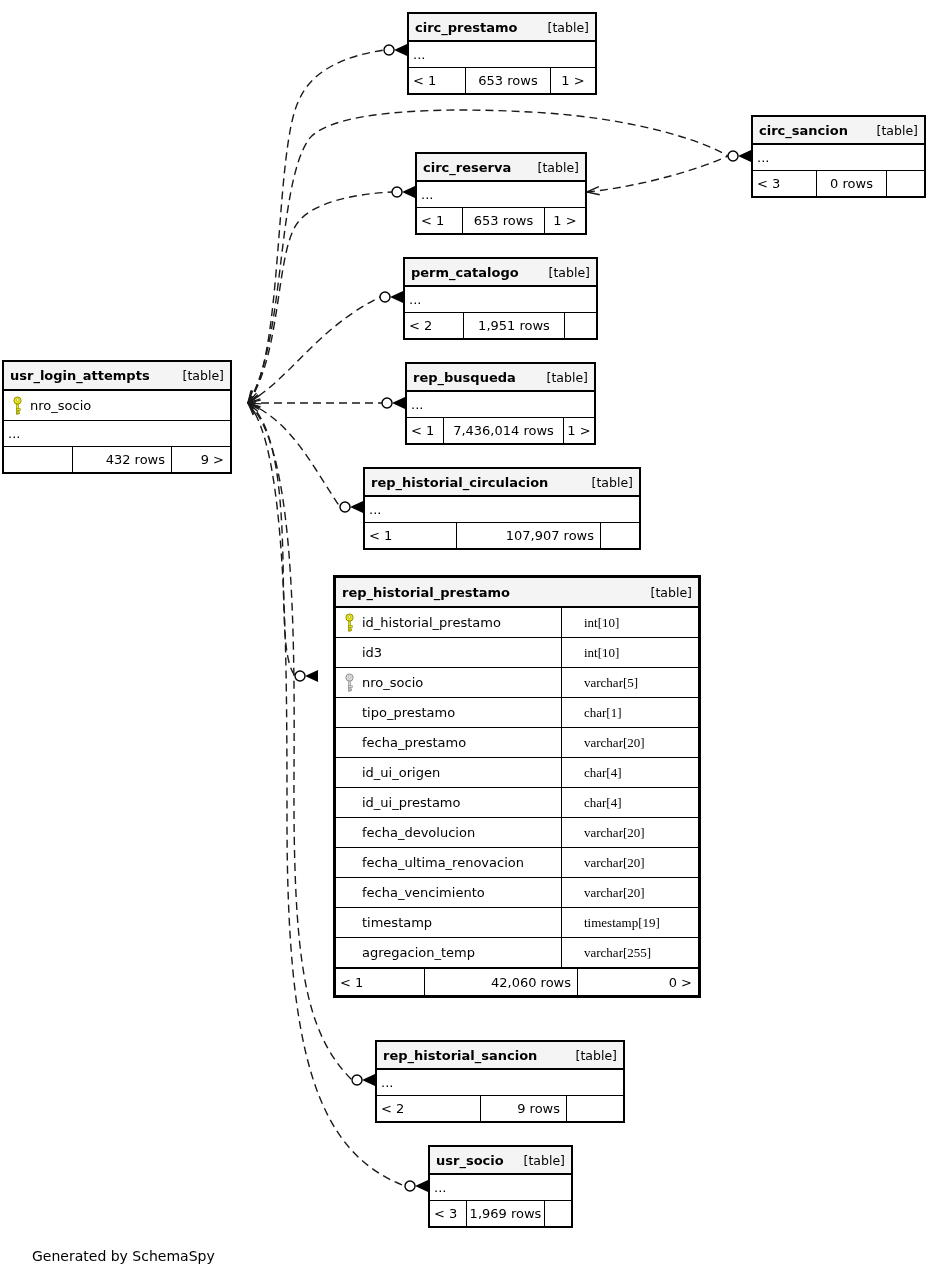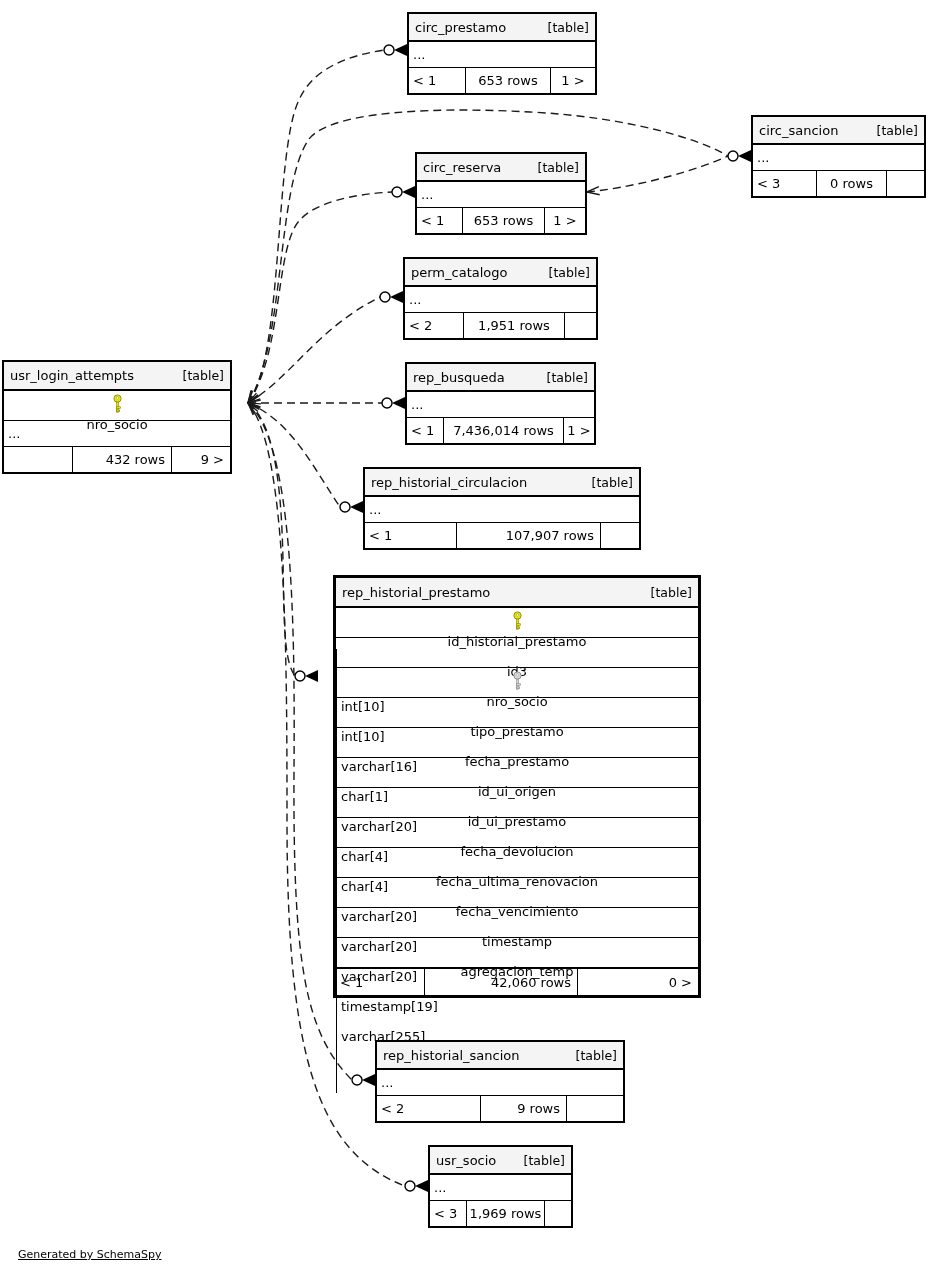--- a/index.html
+++ b/index.html
@@ -6,49 +6,49 @@
   #canvas{position:relative;width:940px;height:1279px;background:#ffffff;
     font-family:"DejaVu Sans","Liberation Sans",sans-serif;color:#000;overflow:hidden;}
   #edges{position:absolute;left:0;top:0;width:940px;height:1279px;pointer-events:none;}
 
   .tbl{position:absolute;background:#fff;border:2px solid #000;box-sizing:border-box;}
   .tbl.em{border-width:3px;}
   .hdr{display:flex;justify-content:space-between;align-items:center;background:#f4f4f4;
     border-bottom:2px solid #000;height:26px;padding:0 6px;}
   .tbl.em .hdr{height:28px;}
   .t5 .hdr{height:27px;}
-  .ttl{font-weight:normal;font-size:13px;white-space:nowrap;}
+  .ttl{font-weight:bold;font-size:13px;white-space:nowrap;}
   .tag{font-size:12.5px;white-space:nowrap;margin-left:18px;}
   .ellip{height:25px;display:flex;align-items:center;padding-left:4px;font-size:13px;}
-  .colrow{display:flex;align-items:center;height:29px;border-bottom:1px solid #000;font-size:13px;flex-direction:column;}
+  .colrow{display:flex;align-items:center;height:29px;border-bottom:1px solid #000;font-size:13px;}
   .keycell{width:26px;display:flex;justify-content:center;align-items:center;flex:0 0 26px;}
   .cname{flex:1;white-space:nowrap;}
   .ctype{flex:0 0 114px;border-left:1px solid #000;align-self:stretch;display:flex;
-    align-items:center;padding-left:4px;white-space:nowrap;}
+    align-items:center;padding-left:22px;white-space:nowrap;font-family:Liberation Serif, serif;}
   .ftr{display:flex;border-top:1px solid #000;height:25px;font-size:13px;}
   .tbl.em .ftr{height:26px;}
   .fc{display:flex;align-items:center;box-sizing:border-box;}
   .fc + .fc{border-left:1px solid #000;}
   .fc1{padding-left:4px;}
   .fc2{justify-content:center;}
   .fc3{flex:1;justify-content:center;}
   .fc.fr{justify-content:flex-end;padding-right:6px;padding-left:19px;}
 
   .t0{left:407px;top:12px;width:190px;}
   .t1{left:751px;top:115px;width:175px;}
   .t2{left:415px;top:152px;width:172px;}
   .t3{left:403px;top:257px;width:195px;}
   .t4{left:405px;top:362px;width:191px;}
   .t5{left:2px;top:360px;width:230px;}
   .t6{left:363px;top:467px;width:278px;}
   .t7{left:333px;top:575px;width:368px;}
   .t8{left:375px;top:1040px;width:250px;}
   .t9{left:428px;top:1145px;width:145px;}
 
-  #credit{position:absolute;left:18px;top:1248px;font-size:11px;text-decoration:underline;}
+  #credit{position:absolute;left:32px;top:1248px;font-size:14px;}
 </style>
 </head>
 <body>
 
 <div id="canvas">
 
   <svg id="edges" xmlns="http://www.w3.org/2000/svg">
       <path d="M248,403 C284,358 274,150 299,100 C312,70 345,56 384,50" fill="none" stroke="#1a1a1a" stroke-width="1.4" stroke-dasharray="8,5"></path>
       <line x1="248" y1="403" x2="252.58781794007905" y2="390.83645090655324" stroke="#1a1a1a" stroke-width="1.4"></line>
       <line x1="248" y1="403" x2="258.9438853770769" y2="395.98349283094484" stroke="#1a1a1a" stroke-width="1.4"></line>
@@ -230,21 +230,21 @@
           <span class="keycell">
             <svg viewBox="0 0 12 22" width="11" height="20">
               <circle cx="6" cy="5" r="4" fill="#d9d9d9" stroke="#8c8c8c" stroke-width="1"></circle>
               <circle cx="6" cy="4.3" r="1.3" fill="#fff" stroke="#8c8c8c" stroke-width="0.5"></circle>
               <rect x="5" y="9" width="2.2" height="11" fill="#d9d9d9" stroke="#8c8c8c" stroke-width="0.7"></rect>
               <rect x="5" y="14" width="4.2" height="1.8" fill="#d9d9d9" stroke="#8c8c8c" stroke-width="0.7"></rect>
               <rect x="5" y="17.6" width="3.4" height="1.8" fill="#d9d9d9" stroke="#8c8c8c" stroke-width="0.7"></rect>
             </svg>
           </span>
           <span class="cname">nro_socio</span>
-          <span class="ctype">varchar[16]</span>
+          <span class="ctype">varchar[5]</span>
         </div>
         <div class="colrow">
           <span class="keycell"></span>
           <span class="cname">tipo_prestamo</span>
           <span class="ctype">char[1]</span>
         </div>
         <div class="colrow">
           <span class="keycell"></span>
           <span class="cname">fecha_prestamo</span>
           <span class="ctype">varchar[20]</span>

